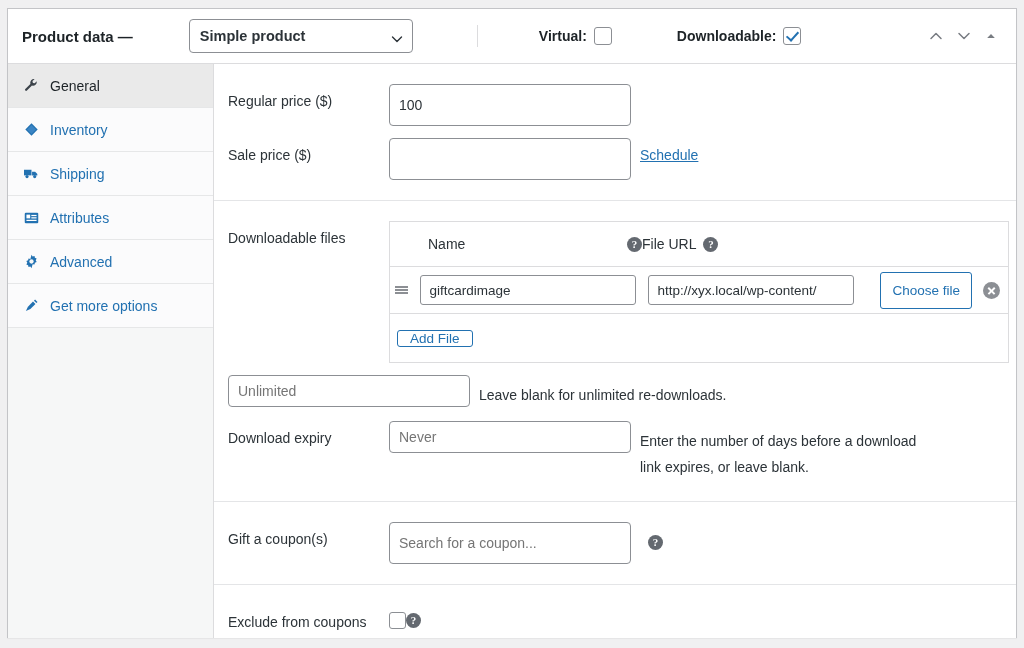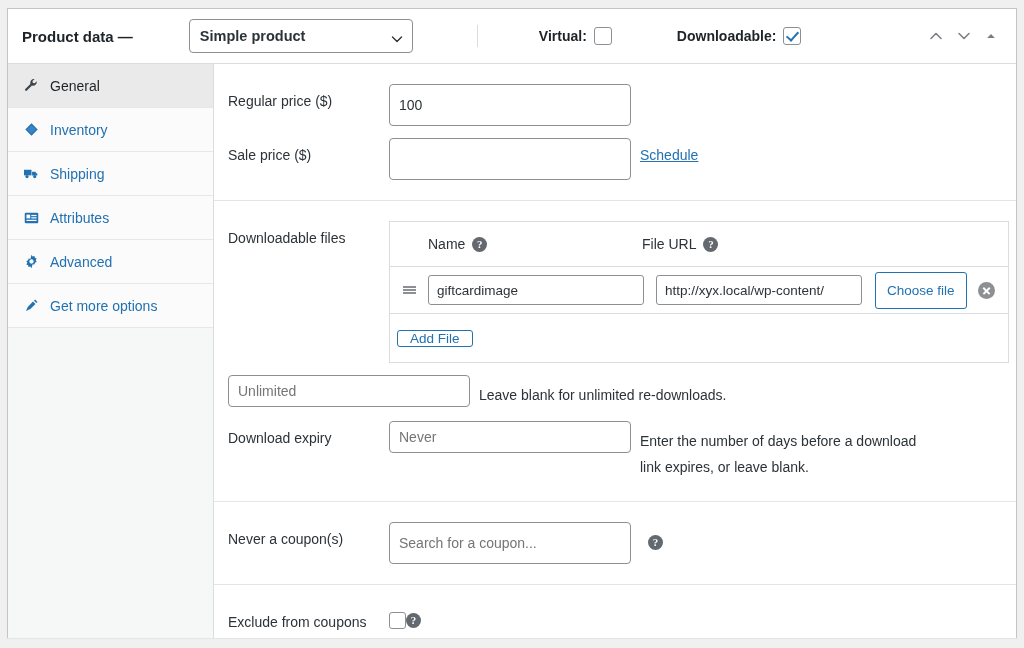--- a/index.html
+++ b/index.html
@@ -181,29 +181,30 @@
   }
 
   
   .dl-table {
     width: 620px;
     border: 1px solid #dcdcde;
     background: #fff;
     flex: none;
   }
   .dl-head { display: flex; height: 44px; align-items: center; }
-  .dl-head .h1 { width: 252px; padding-left: 38px; display: flex; align-items: center; gap: 7px; }
+  .dl-head .h1 { width: 252px; padding-left: 38px; display: flex; align-items: center; gap: 7px; justify-content: space-between; }
   .dl-head .h2 { display: flex; align-items: center; gap: 7px; }
   .dl-head span.t { font-size: 14px; color: #2c3338; }
   .dl-row {
     display: flex; align-items: center;
     border-top: 1px solid #dcdcde;
     border-bottom: 1px solid #dcdcde;
     height: 48px;
     padding: 0 8px 0 0;
+    justify-content: flex-end;
   }
   .drag {
     width: 38px;
     display: flex; align-items: center; justify-content: center;
     flex: none;
   }
   .drag i { display: block; width: 13px; height: 1.5px; background: #8c8f94; margin: 1.6px 0; }
   .inp {
     height: 30px;
     border: 1px solid #8c8f94;
@@ -220,20 +221,21 @@
   .btn-blue {
     border: 1px solid #2271b1;
     border-radius: 3px;
     background: #fff;
     color: #2271b1;
     font-size: 13.5px;
     height: 37px;
     padding: 0 11px;
     display: flex; align-items: center;
     flex: none;
+    margin-left: 13px;
   }
   .del-ico {
     width: 17px; height: 17px;
     border-radius: 50%;
     background: #8c8f94;
     margin-left: 11px;
     position: relative;
     flex: none;
   }
   .del-ico::before, .del-ico::after {
@@ -457,21 +459,21 @@
           <div class="row-label">Download expiry</div>
           <div class="fld">
             <span class="ph">Never</span>
           </div>
           <div class="hint">Enter the number of days before a download link expires, or leave blank.</div>
         </div>
       </div>
 
       <div class="sect">
         <div class="row">
-          <div class="row-label">Never a coupon(s)</div>
+          <div class="row-label">Gift a coupon(s)</div>
           <div class="fld fld-tall">
             <span class="ph">Search for a coupon...</span>
           </div>
           <span class="help" style="margin:13px 0 0 17px;">?</span>
         </div>
       </div>
 
       <div class="sect nb">
         <div class="row row-inline">
           <div class="row-label">Exclude from coupons</div>

